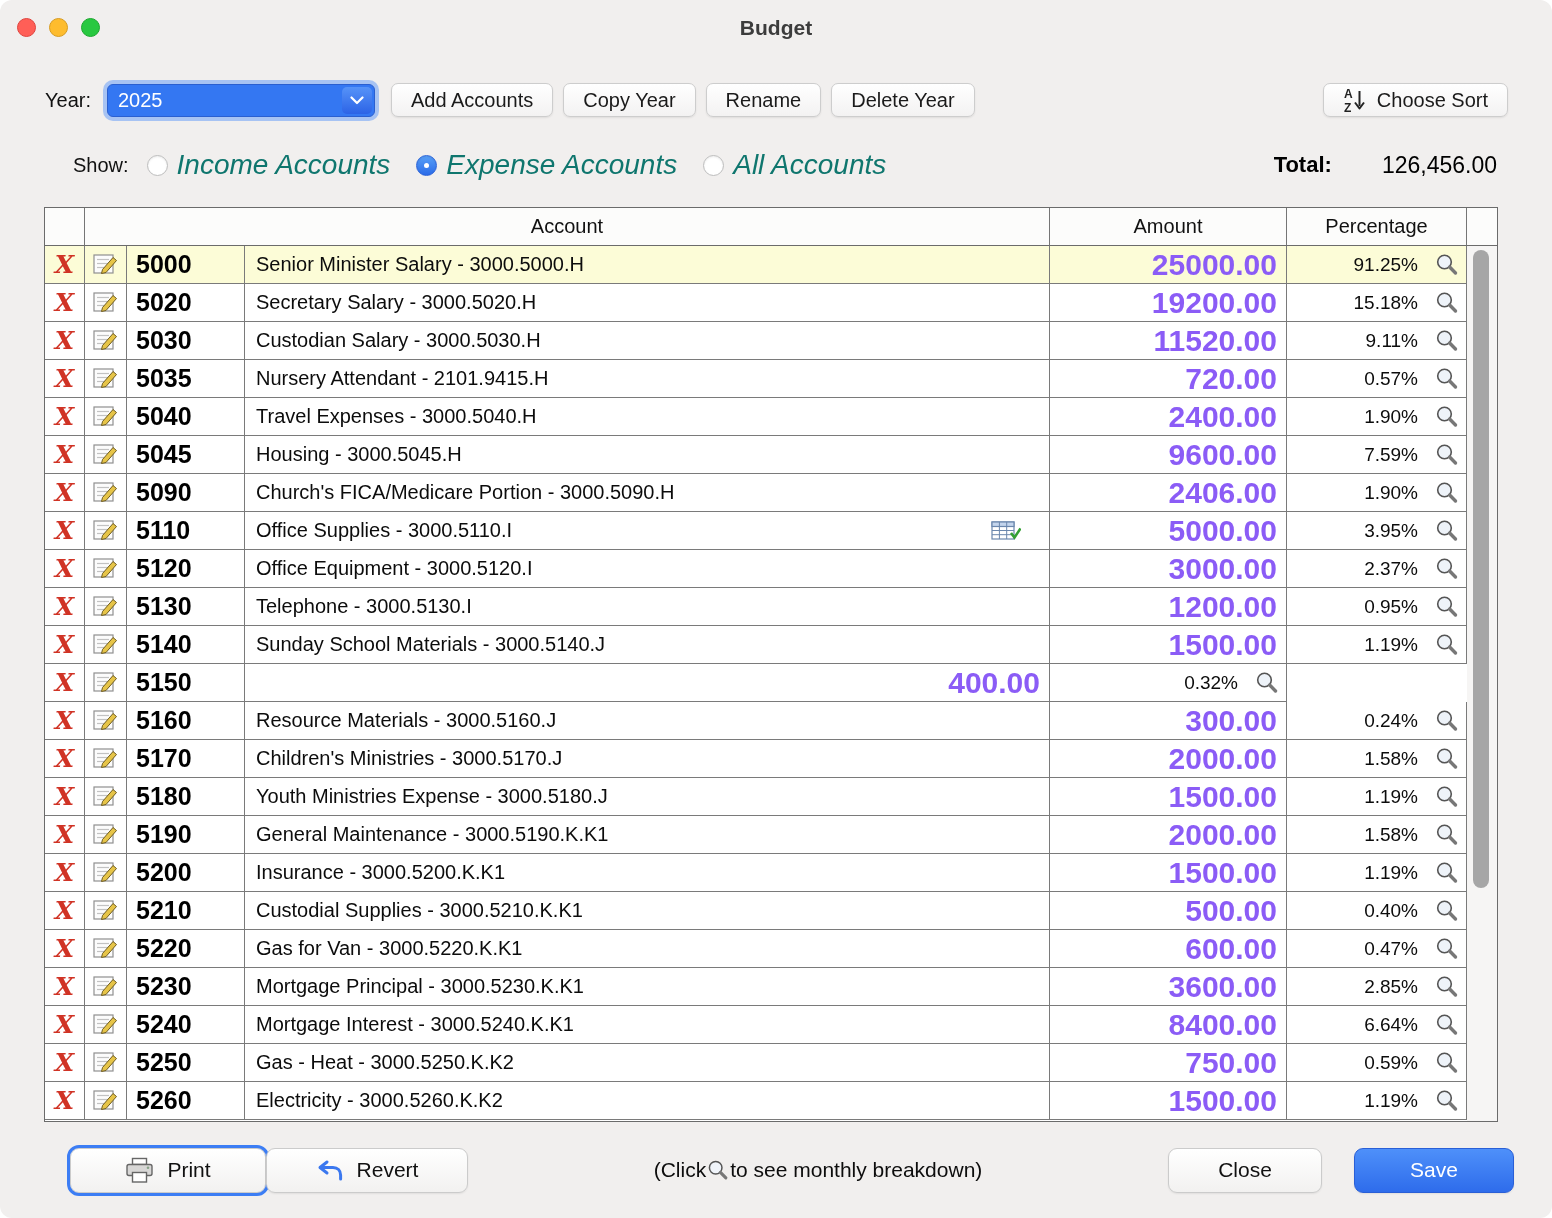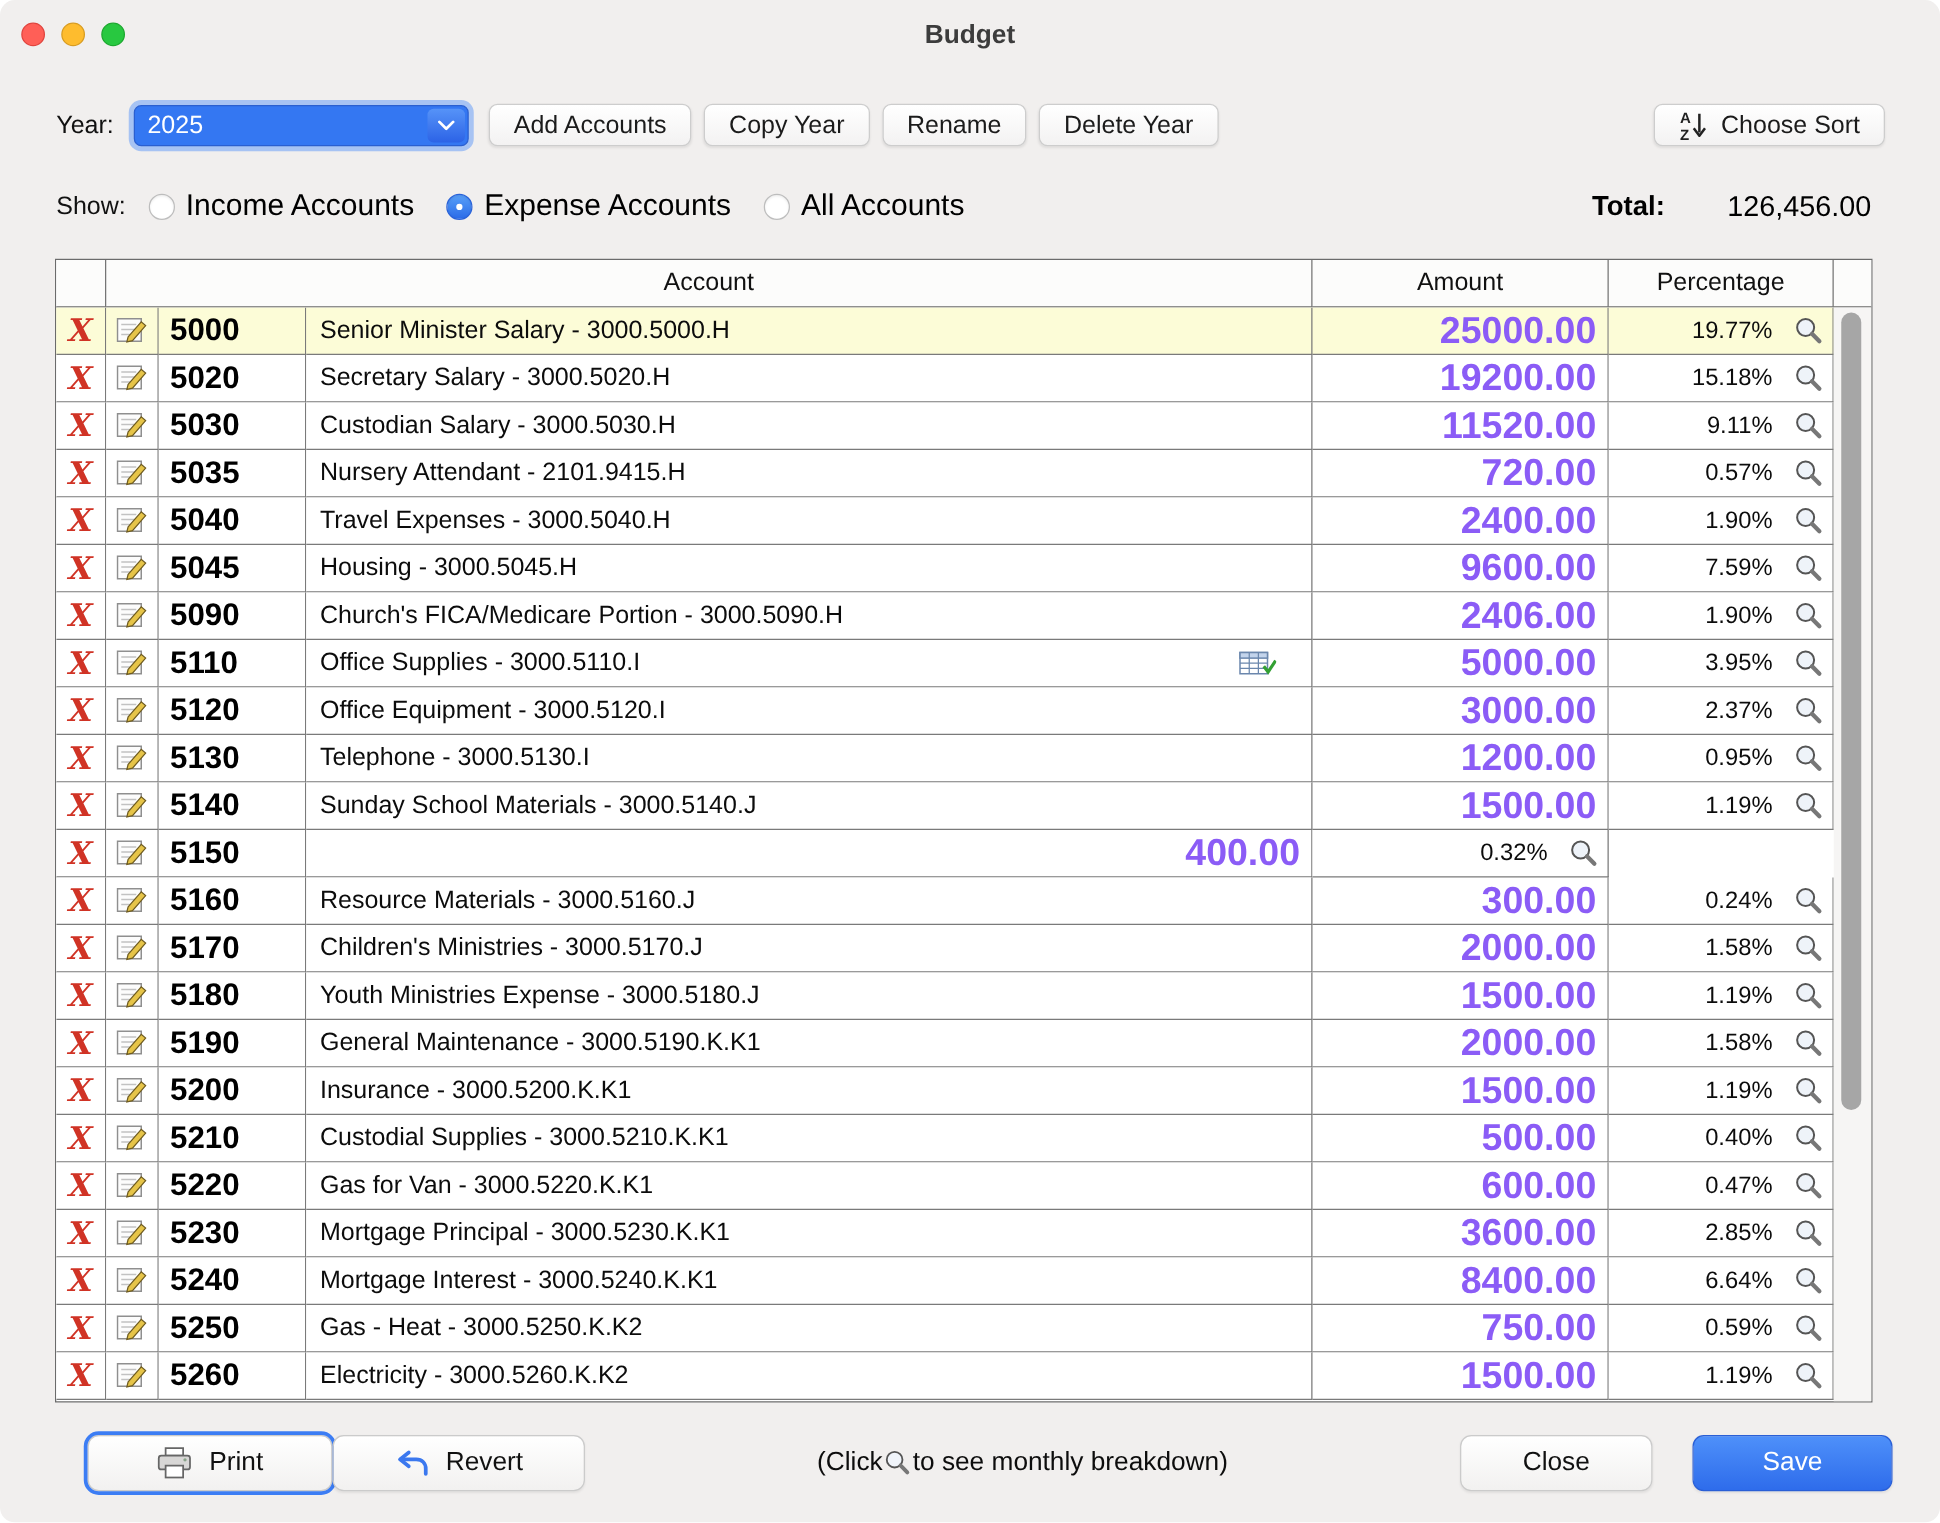--- a/index.html
+++ b/index.html
@@ -66,21 +66,21 @@
   .radio {
     position:relative; width:21px; height:21px; border-radius:50%;
     background:#fff; border:1px solid #bdbdbd;
     box-shadow:inset 0 1px 2px rgba(0,0,0,.08);
     margin-right:9px;
   }
   .radio-item.checked .radio { background:linear-gradient(#58a0f8,#2b6be8); border-color:#2a62d8; }
   .radio-item.checked .radio::after {
     content:""; position:absolute; inset:7px; background:#fff; border-radius:50%;
   }
-  .radio-label { font-size:24px; color:#000000; }
+  .radio-label { font-size:28px; color:#0f766e;font-style:italic; }
   .total-label { font-size:22px; font-weight:bold; color:#000; }
   .total-value { font-size:23px; font-weight:normal; color:#000; margin-left:50px; }
 
   
   .table {
     position:absolute; left:44px; top:207px;
     width:1454px; height:915px;
     background:#fff;
     border:1px solid #6b6b6b;
   }
@@ -188,21 +188,21 @@
         <text x="1" y="11" font-size="12" font-weight="bold" fill="#222" font-family="Liberation Sans, sans-serif">A</text>
         <text x="1" y="25" font-size="12" font-weight="bold" fill="#222" font-family="Liberation Sans, sans-serif">Z</text>
         <path d="M16.5 4 V19" stroke="#222" stroke-width="2"></path>
         <path d="M12 15.5 L16.5 21.5 L21 15.5" fill="none" stroke="#222" stroke-width="2" stroke-linejoin="round"></path>
       </svg>
       <span>Choose Sort</span>
     </button>
   </div>
 
   <div class="show-row">
-    <span class="field-label" style="margin-right:0;">Show:</span>
+    <span class="field-label" style="margin-right:0;margin-left:28px;">Show:</span>
     <div class="radio-item firstr">
       <span class="radio"></span>
       <span class="radio-label">Income Accounts</span>
     </div>
     <div class="radio-item checked">
       <span class="radio"></span>
       <span class="radio-label">Expense Accounts</span>
     </div>
     <div class="radio-item">
       <span class="radio"></span>
@@ -235,21 +235,21 @@
         <path d="M9.5 15.5 L20 3.5 L23.5 6.5 L13 18.5 L8.5 19.5 Z" fill="#e6c448" stroke="#6f5c20" stroke-width="1"></path>
       </svg>
     </div>
     <div class="cell c-num">5000</div>
     <div class="cell c-name">
       <span>Senior Minister Salary - 3000.5000.H</span>
 
     </div>
     <div class="cell c-amt">25000.00</div>
     <div class="cell c-pct">
-      <span>19.77%</span>
+      <span>91.25%</span>
       <svg class="mag" width="26" height="26" viewBox="0 0 26 26">
         <circle cx="10.5" cy="10" r="6.8" fill="#eef3f9" stroke="#555" stroke-width="1.6"></circle>
         <line x1="15.6" y1="15" x2="21.5" y2="21" stroke="#777" stroke-width="3.4" stroke-linecap="round"></line>
       </svg>
     </div>
   </div>
         <div class="trow">
     <div class="cell c-del">
       <span class="xicon">X</span>
     </div>

